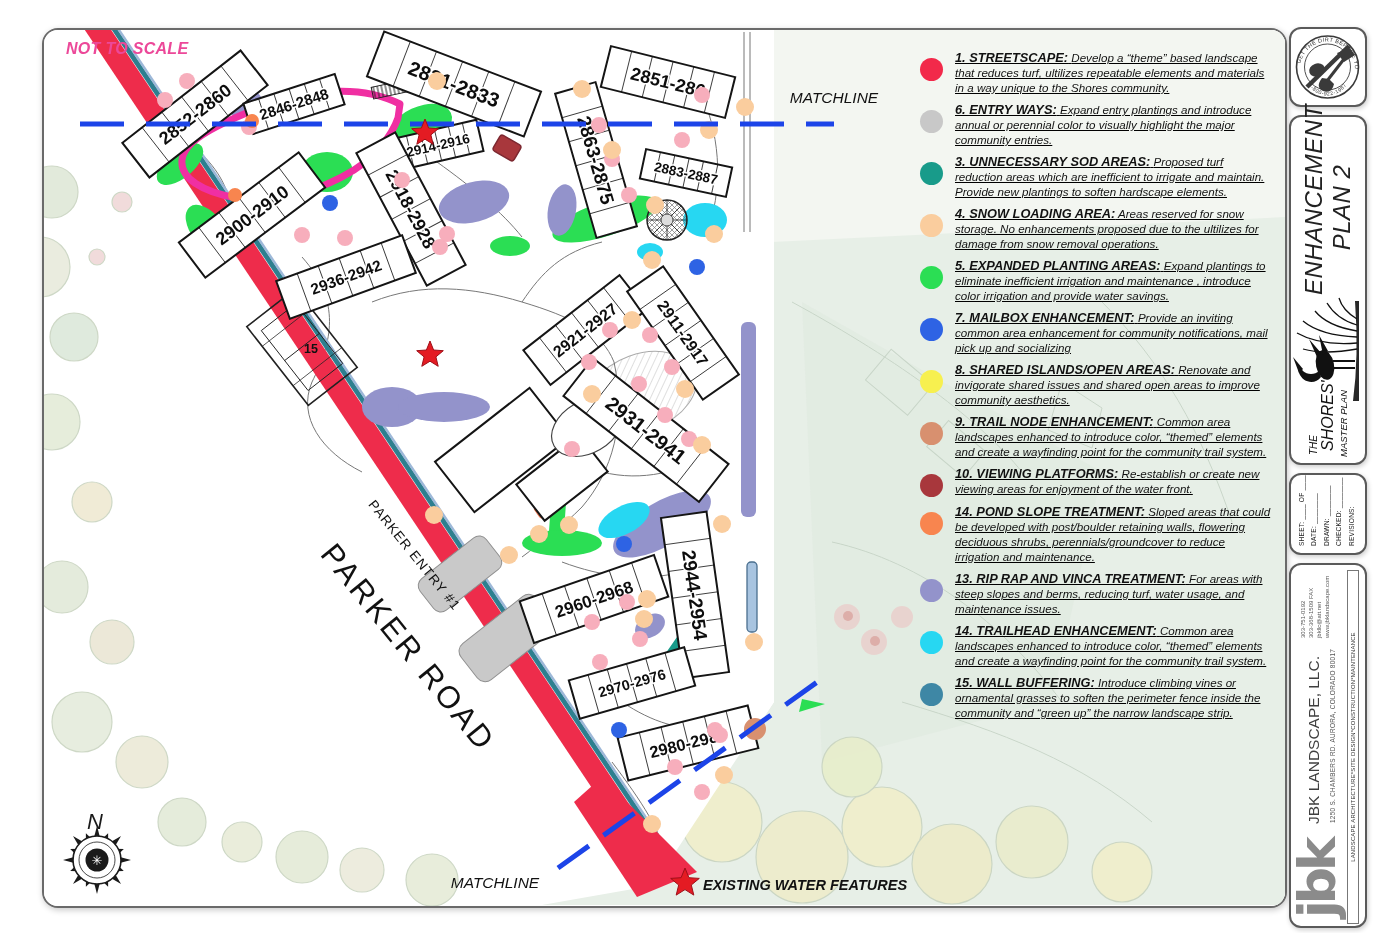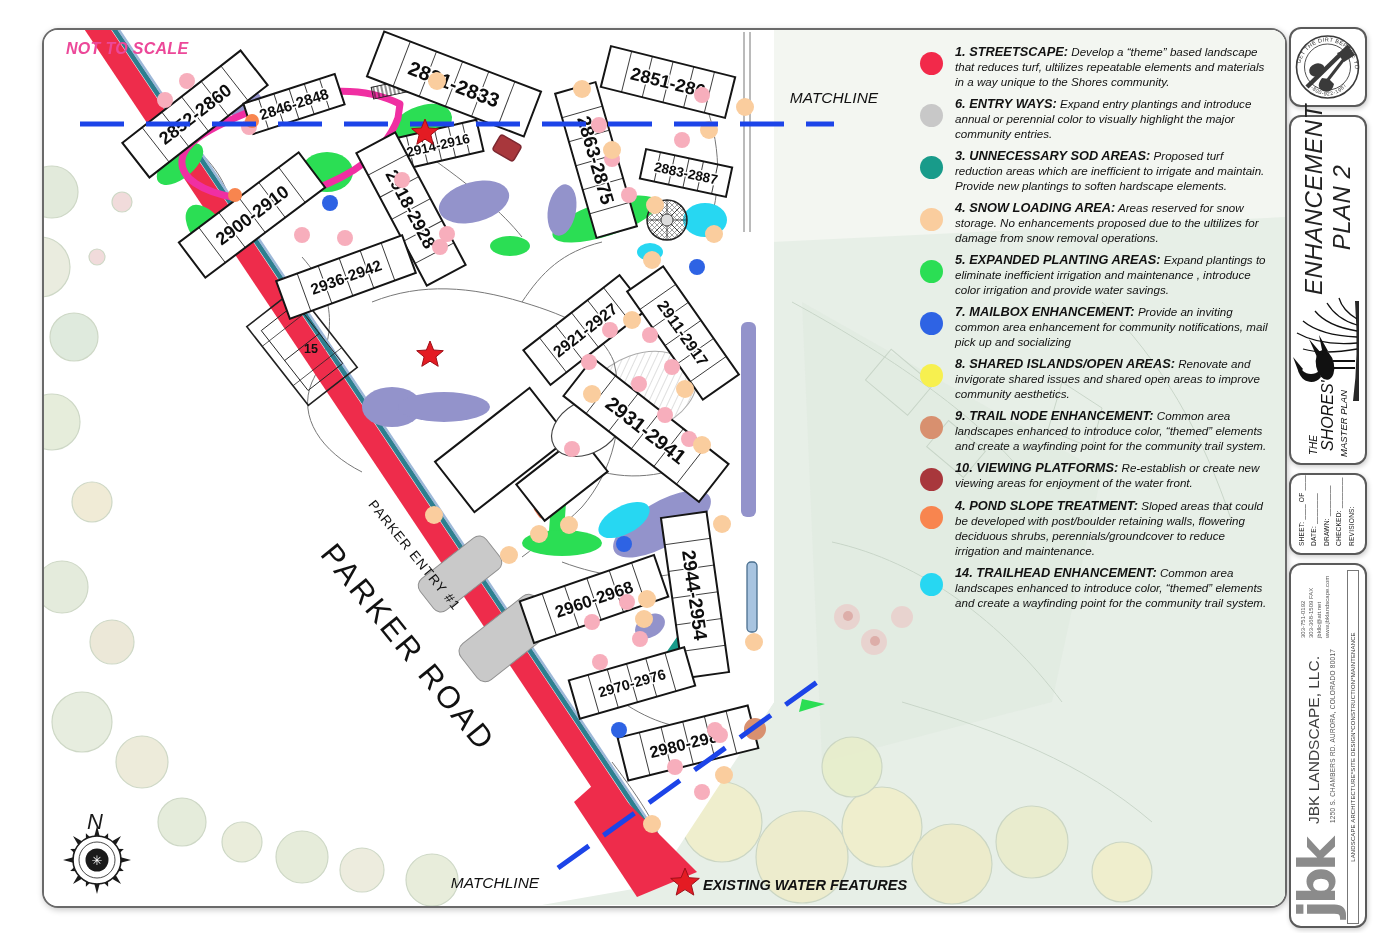--- a/index.html
+++ b/index.html
@@ -1,21 +1,21 @@
 <!DOCTYPE html>
 <html><head>
 <meta charset="utf-8">
 <style>
   html,body{margin:0;padding:0;background:#ffffff;}
   body{width:1400px;height:933px;position:relative;font-family:"Liberation Sans",sans-serif;overflow:hidden;}
   .map-panel{position:absolute;left:42px;top:28px;width:1241px;height:876px;border:2.5px solid #6a6a6a;border-radius:16px;background:#fff;box-shadow:1px 2px 6px rgba(0,0,0,.22);overflow:hidden;}
   .map-panel svg{position:absolute;left:0;top:0;}
   .not-to-scale{position:absolute;left:22px;top:10px;font-size:16px;font-weight:bold;font-style:italic;color:#ec4899;letter-spacing:.3px;}
   
-  .legend{position:absolute;left:876px;top:14px;width:352px;}
+  .legend{position:absolute;left:876px;top:20px;width:352px;text-decoration:underline;}
   .legend-item{display:flex;margin-bottom:7px;}
   .legend-item .dot{width:23px;height:23px;border-radius:50%;flex:0 0 23px;margin:8px 12px 0 0;}
   .legend-item p{margin:0;font-size:11.6px;line-height:15px;font-style:italic;color:#111;}
   .legend-item b{font-size:12.8px;font-style:italic;}
   
   text{font-family:"Liberation Sans",sans-serif;}
   .bldg{fill:#ffffff;stroke:#151515;stroke-width:2px;}
   .bldg-div{stroke:#151515;stroke-width:.9px;opacity:.85;}
   .bldg-label{font-weight:bold;text-anchor:middle;fill:#0d0d0d;paint-order:stroke;stroke:#ffffff;stroke-width:3px;}
   .maplabel{font-style:italic;fill:#111;}
@@ -505,30 +505,38 @@
       <p><b>9. TRAIL NODE ENHANCEMENT:</b> <span class="desc">Common area landscapes enhanced to introduce color, “themed” elements and create a wayfinding point for the community trail system.</span></p>
     </div>
 
     <div class="legend-item">
       <span class="dot" style="background: rgb(168, 55, 60);"></span>
       <p><b>10. VIEWING PLATFORMS:</b> <span class="desc">Re-establish or create new viewing areas for enjoyment of the water front.</span></p>
     </div>
 
     <div class="legend-item">
       <span class="dot" style="background: rgb(248, 133, 79);"></span>
-      <p><b>4. POND SLOPE TREATMENT:</b> <span class="desc">Sloped areas that could be developed with post/boulder retaining walls,  flowering deciduous shrubs, perennials/groundcover to reduce irrigation and maintenance.</span></p>
-    </div>
-
-
+      <p><b>14. POND SLOPE TREATMENT:</b> <span class="desc">Sloped areas that could be developed with post/boulder retaining walls,  flowering deciduous shrubs, perennials/groundcover to reduce irrigation and maintenance.</span></p>
+    </div>
+
+
+    <div class="legend-item">
+      <span class="dot" style="background: rgb(147, 147, 203);"></span>
+      <p><b>13. RIP RAP AND VINCA TREATMENT:</b> <span class="desc">For areas with steep slopes and berms, reducing turf, water usage, and maintenance issues.</span></p>
+    </div>
 
     <div class="legend-item">
       <span class="dot" style="background: rgb(39, 215, 242);"></span>
       <p><b>14. TRAILHEAD ENHANCEMENT:</b> <span class="desc">Common area landscapes enhanced to introduce color, “themed” elements and create a wayfinding point for the community trail system.</span></p>
     </div>
 
+    <div class="legend-item">
+      <span class="dot" style="background: rgb(62, 135, 165);"></span>
+      <p><b>15.  WALL BUFFERING:</b> <span class="desc">Introduce climbing vines or ornamental grasses to soften the perimeter fence inside the community and “green up” the narrow landscape strip.</span></p>
+    </div>
   </div>
   </div>
 
 </div>
 
 <div class="sbox" id="stamp-box">
   <svg width="73" height="75" viewBox="0 0 73 75">
     <defs>
       <path id="arcTop" d="M 9,40 A 27.5,27.5 0 1 1 64,40"></path>
       <path id="arcBot" d="M 14,44 A 22.5,22.5 0 0 0 59,44"></path>

